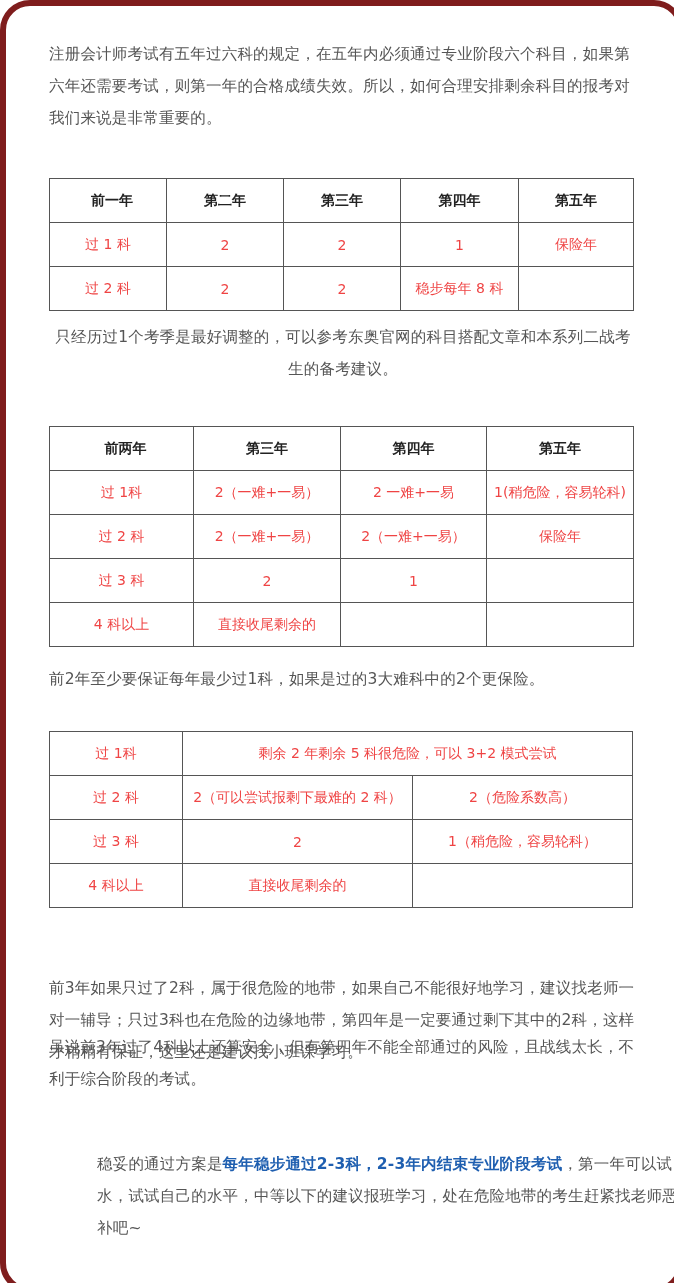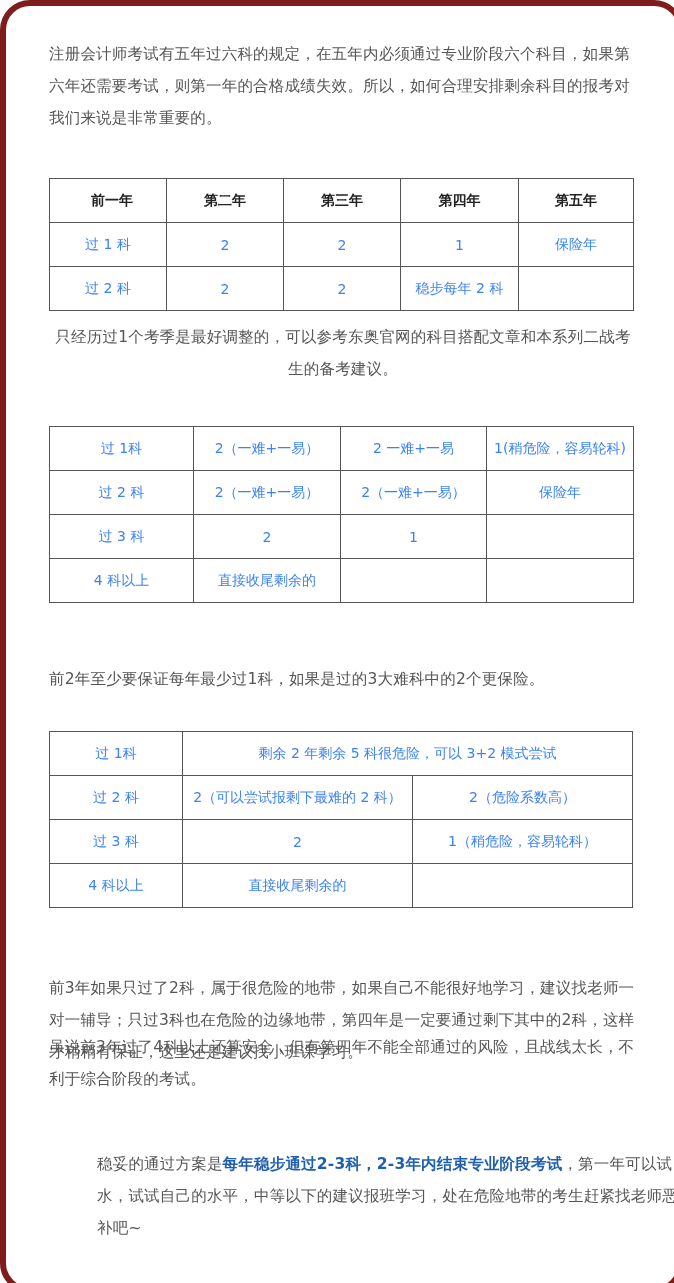--- a/index.html
+++ b/index.html
@@ -4,21 +4,21 @@
 <style>
   html, body { margin: 0; padding: 0; background: #ffffff; }
   body { width: 674px; height: 1283px; position: relative; overflow: hidden;
          font-family: "DejaVu Sans", "Liberation Sans", sans-serif; color: #555555; }
   .card { position: absolute; left: 0; top: 0; width: 672px; height: 1281px;
           border: 6px solid #7f1d1d; border-radius: 30px; background: #ffffff; }
   .para { position: absolute; left: 43px; width: 588px; font-size: 15.5px; line-height: 32px;
           color: #555555; margin: 0; letter-spacing: 0.2px; }
   .para .hl { color: #1f5fb0; font-weight: bold; }
   table.grid { position: absolute; left: 43px; border-collapse: collapse; table-layout: fixed; }
-  table.grid td { border: 1.5px solid #555555; text-align: center; font-size: 14px; color: #3b82f6;
+  table.grid td { border: 1.5px solid #555555; text-align: center; font-size: 14px; color: #ef4444;
                   padding: 0; height: 43px; }
   table.grid tr.head td { color: #222222; font-weight: bold; }
   table.grid td.corner { color: #2222ee; font-weight: bold; padding-left: 8px; }
 </style>
 </head>
 <body>
 
 <div class="card">
 
   <p class="para" style="top:32px;">注册会计师考试有五年过六科的规定，在五年内必须通过专业阶段六个科目，如果第六年还需要考试，则第一年的合格成绩失效。所以，如何合理安排剩余科目的报考对我们来说是非常重要的。</p>
@@ -43,36 +43,42 @@
       <td>过 1 科</td>
       <td>2</td>
       <td>2</td>
       <td>1</td>
       <td>保险年</td>
     </tr>
     <tr>
       <td>过 2 科</td>
       <td>2</td>
       <td>2</td>
-      <td>稳步每年 2 科</td>
+      <td>稳步每年 8 科</td>
       <td></td>
     </tr>
   </tbody>
     </table>
 
   <p class="para" style="top:315px;text-align:center;">只经历过1个考季是最好调整的，可以参考东奥官网的科目搭配文章和本系列二战考生的备考建议。</p>
 
   <table class="grid" style="top:420px; width:584px;">
     <colgroup>
         <col style="width:144px">
         <col style="width:147px">
         <col style="width:146px">
         <col style="width:147px">
       </colgroup>
     <tbody>
+        <tr class="head">
+      <td class="corner">前两年</td>
+      <td>第三年</td>
+      <td>第四年</td>
+      <td>第五年</td>
+    </tr>
     <tr>
       <td>过 1科</td>
       <td>2（一难+一易）</td>
       <td>2 一难+一易</td>
       <td>1(稍危险，容易轮科)</td>
     </tr>
     <tr>
       <td>过 2 科</td>
       <td>2（一难+一易）</td>
       <td>2（一难+一易）</td>

